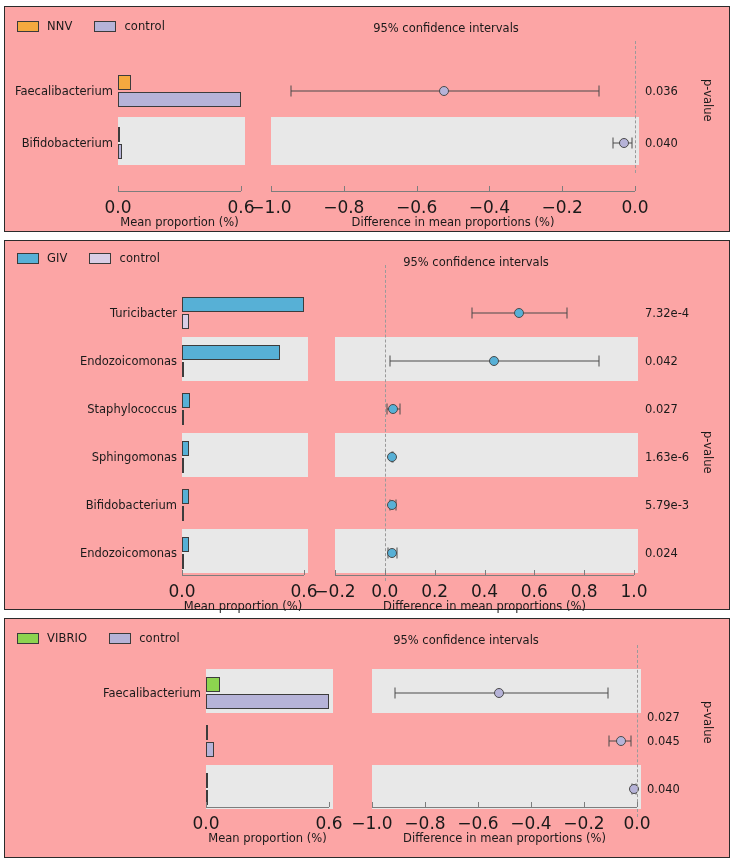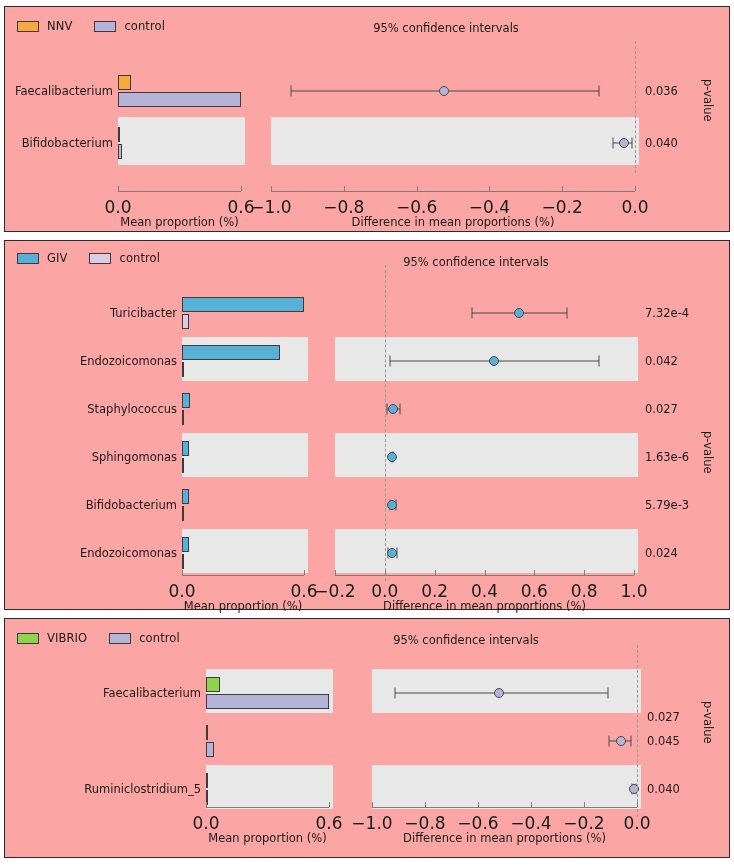--- a/index.html
+++ b/index.html
@@ -215,21 +215,20 @@
         <div class="pval" style="left: 642px; top: 74px; margin-top: 24px;">0.027</div>
         <div class="bar" style="left: 201px; top: 106px; width: 2px; height: 15px; background: rgb(141, 212, 79);"></div>
         <div class="bar" style="left: 201px; top: 123px; width: 7.79px; height: 15px; background: rgb(182, 179, 216);"></div>
         <div class="ebar" style="left: 604.175px; top: 122px; width: 21.995px;"></div>
         <div class="cap" style="left: 604.175px; top: 122px; height: 11px;"></div>
         <div class="cap" style="left: 626.17px; top: 122px; height: 11px;"></div>
         <div class="dot" style="left: 616.1px; top: 122px; width: 10px; height: 10px; background: rgb(182, 179, 216);"></div>
         <div class="pval" style="left: 642px; top: 122px;">0.045</div>
         <div class="rowband" style="left: 201px; top: 146px; width: 127px; height: 44px; background: rgb(232, 232, 232);"></div>
         <div class="rowband" style="left: 367px; top: 146px; width: 269px; height: 44px; background: rgb(232, 232, 232);"></div>
-        <div class="catlabel" style="left: 0px; width: 196px; top: 170px;">Ruminiclostridium_5</div>
         <div class="bar" style="left: 201px; top: 154px; width: 2px; height: 15px; background: rgb(141, 212, 79);"></div>
         <div class="bar" style="left: 201px; top: 171px; width: 2px; height: 15px; background: rgb(182, 179, 216);"></div>
         <div class="ebar" style="left: 626.7px; top: 170px; width: 4.77px;"></div>
         <div class="cap" style="left: 626.7px; top: 170px; height: 11px;"></div>
         <div class="cap" style="left: 631.47px; top: 170px; height: 11px;"></div>
         <div class="dot" style="left: 629.35px; top: 170px; width: 10px; height: 10px; background: rgb(182, 179, 216);"></div>
         <div class="pval" style="left: 642px; top: 170px;">0.040</div>
         <div class="dashline" style="left: 632px; top: 26px; height: 172px;"></div>
         <div class="pval-axis" style="left: 696px; top: 82px;">p-value</div>
         <div class="axis" style="left: 201px; top: 188px; width: 123px;"></div>

